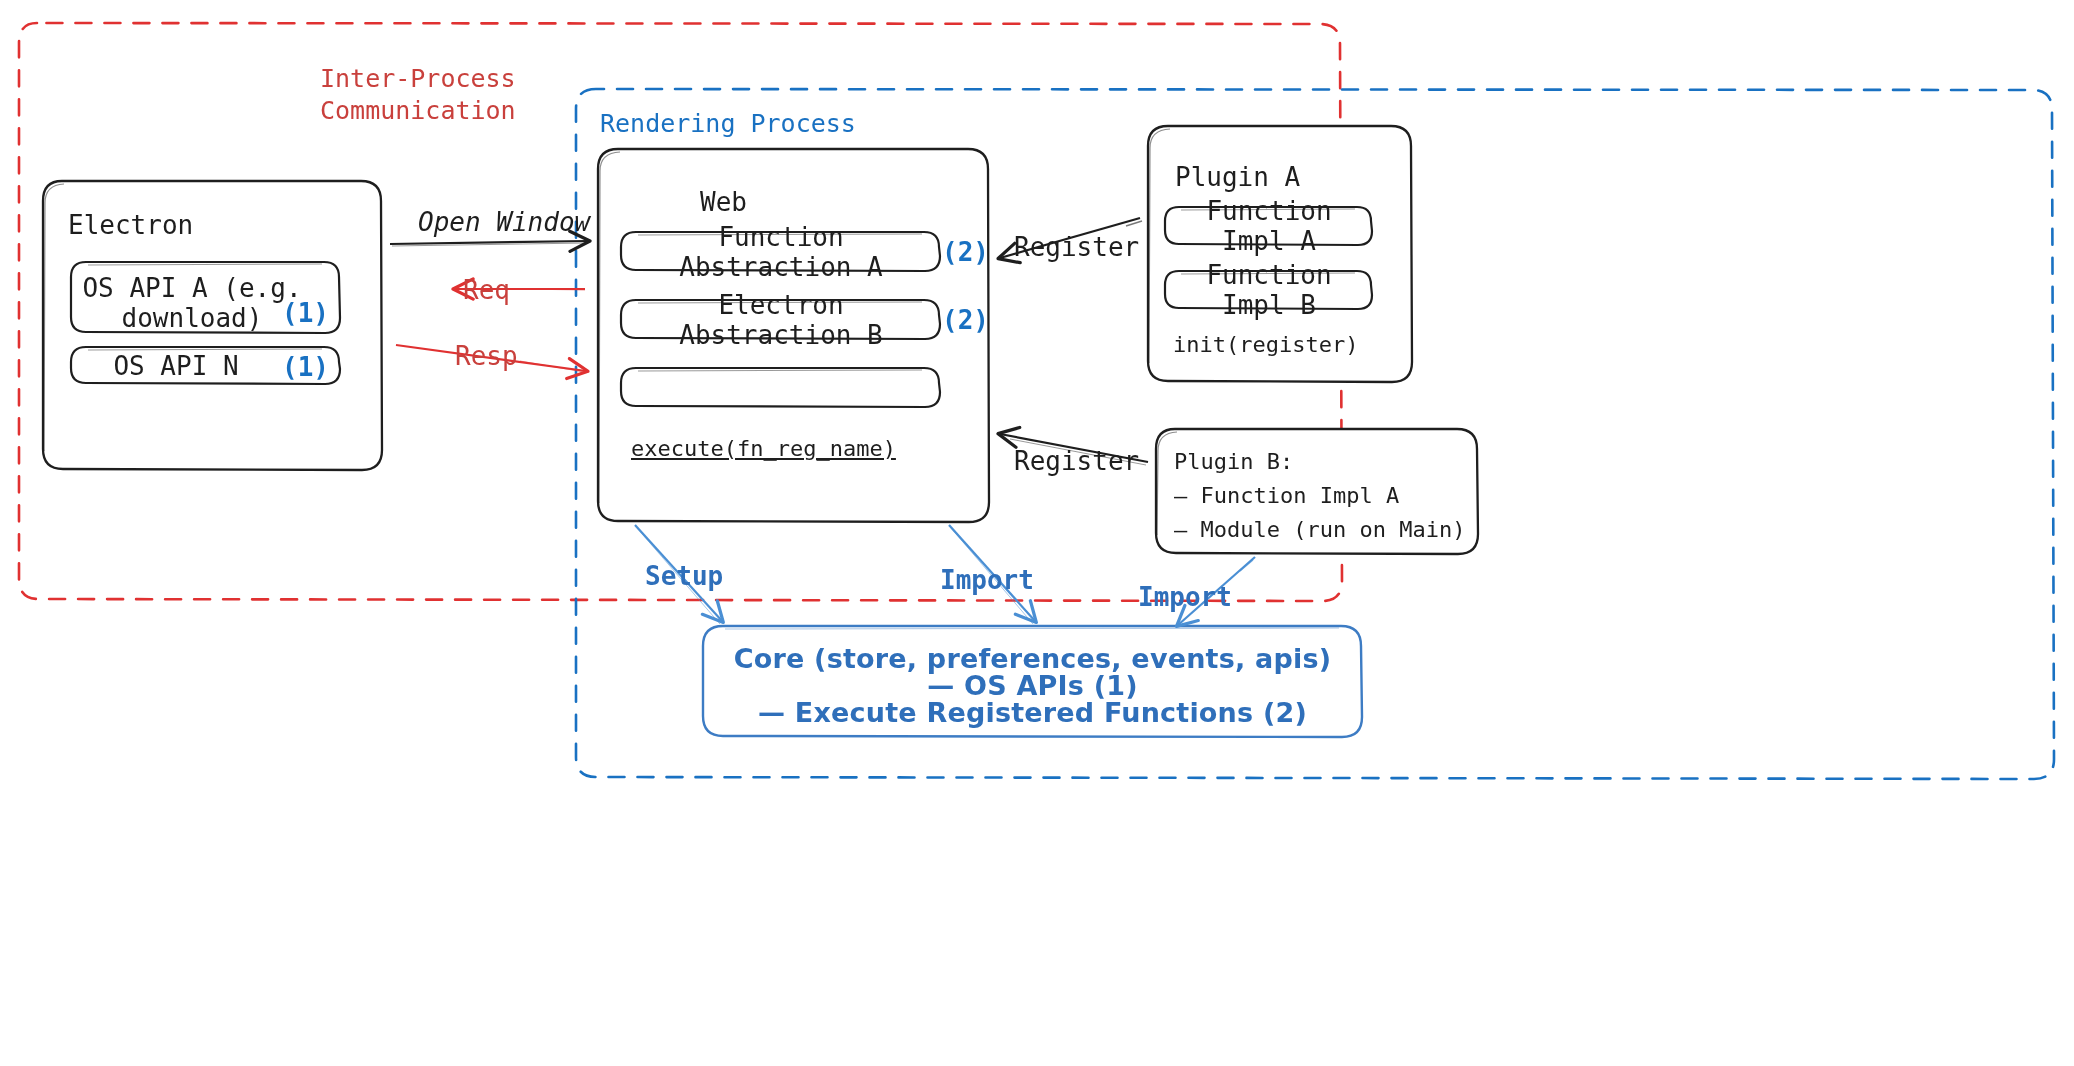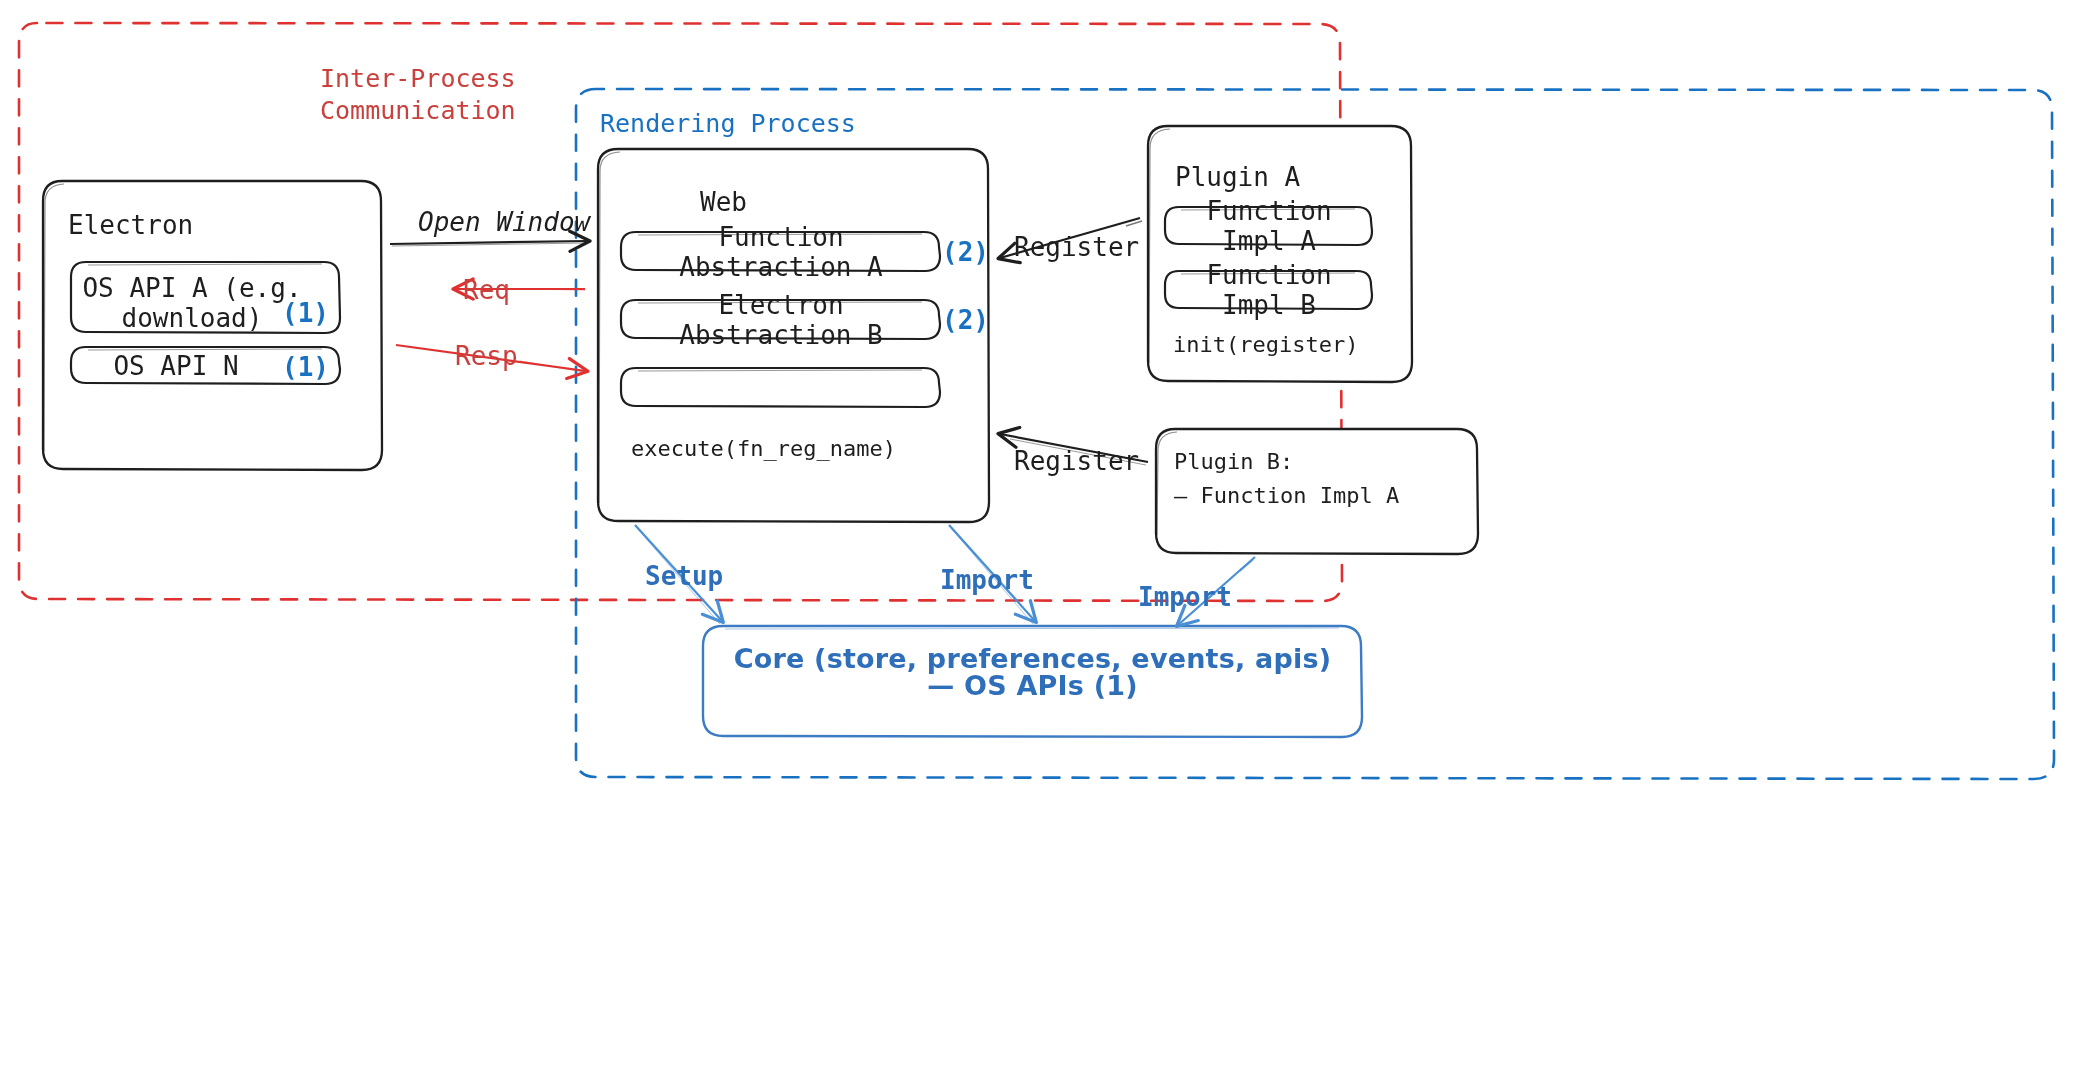--- a/index.html
+++ b/index.html
@@ -180,35 +180,37 @@
 
   <div class="txt mono box-title c-black" style="left:700px;top:186px;">Web</div>
 
   <div class="pill-text mono inner-label c-black" style="left:626px;top:232px;width:310px;height:39px;">Function Abstraction A</div>
   <div class="txt mono marker c-blue" style="left:942px;top:236px;">(2)</div>
 
   <div class="pill-text mono inner-label c-black" style="left:626px;top:300px;width:310px;height:39px;">Electron Abstraction B</div>
   <div class="txt mono marker c-blue" style="left:942px;top:304px;">(2)</div>
 
 
-  <div class="txt mono box-body c-black" style="left:631px;top:435px;">execute(fn_reg_name)</div>
+  <div class="txt mono box-body c-black" style="left:631px;top:435px;text-decoration:underline;">execute(fn_reg_name)</div>
 
   <div class="txt mono box-title c-black" style="left:1175px;top:161px;">Plugin A</div>
 
   <div class="pill-text mono inner-label c-black" style="left:1170px;top:207px;width:198px;height:38px;">Function Impl A</div>
 
   <div class="pill-text mono inner-label c-black" style="left:1170px;top:271px;width:198px;height:38px;">Function Impl B</div>
 
   <div class="txt mono box-body c-black" style="left:1173px;top:331px;">init(register)</div>
 
   <div class="txt mono box-body c-black" style="left:1174px;top:448px;">Plugin B:</div>
   <div class="txt mono box-body c-black" style="left:1174px;top:482px;">— Function Impl A</div>
+  <div class="txt mono box-body c-black" style="left:1174px;top:516px;">— Module (run on Main)</div>
 
   <div class="txt core-text" style="left:703px;top:641px;width:659px;">Core (store, preferences, events, apis)</div>
   <div class="txt core-text" style="left:703px;top:668px;width:659px;">— OS APIs (1)</div>
+  <div class="txt core-text" style="left:703px;top:695px;width:659px;">— Execute Registered Functions (2)</div>
 
   <div class="txt mono edge-label c-black" style="left:418px;top:206px;font-style:italic;">Open Window</div>
 
   <div class="txt mono edge-label c-red" style="left:463px;top:274px;">Req</div>
 
   <div class="txt mono edge-label c-red" style="left:455px;top:340px;">Resp</div>
 
   <div class="txt mono edge-label c-black" style="left:1014px;top:231px;">Register</div>
 
   <div class="txt mono edge-label c-black" style="left:1014px;top:445px;">Register</div>

